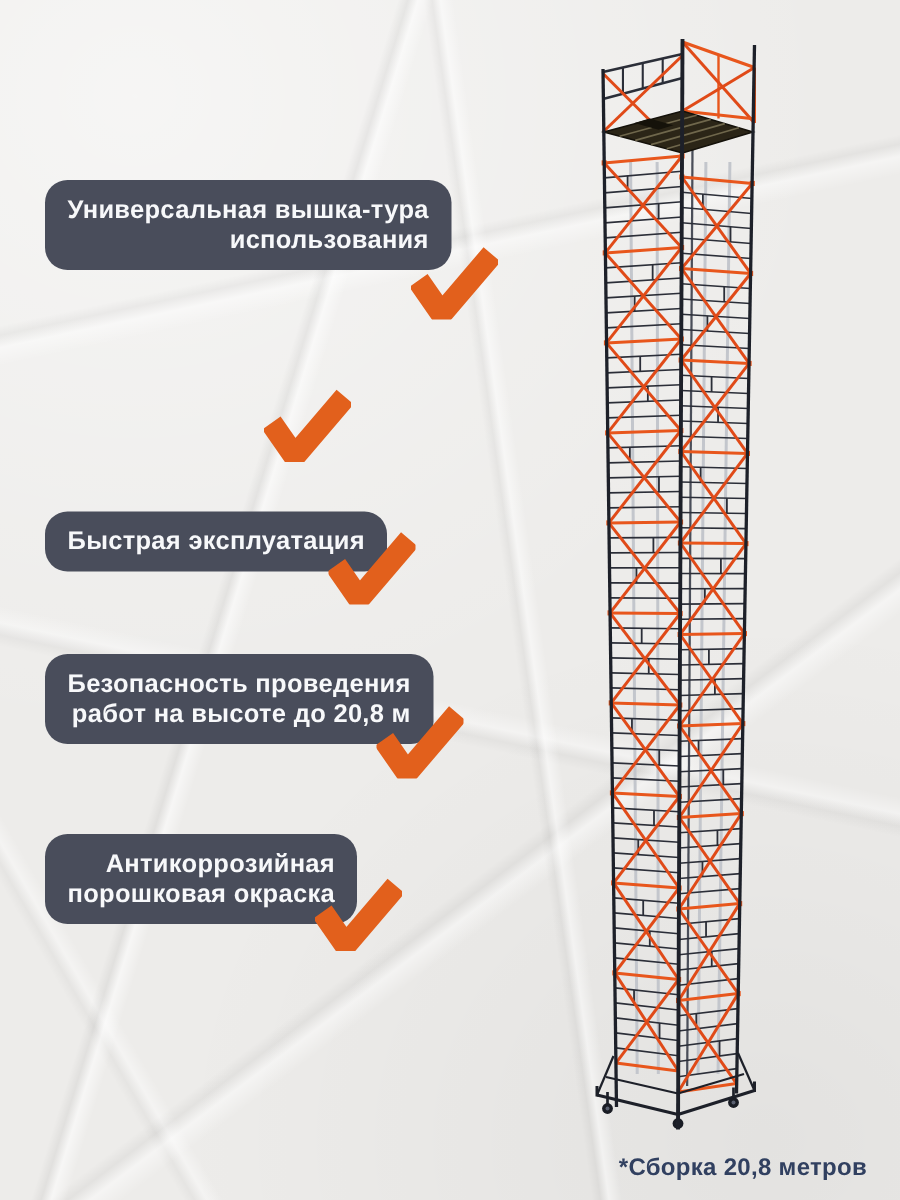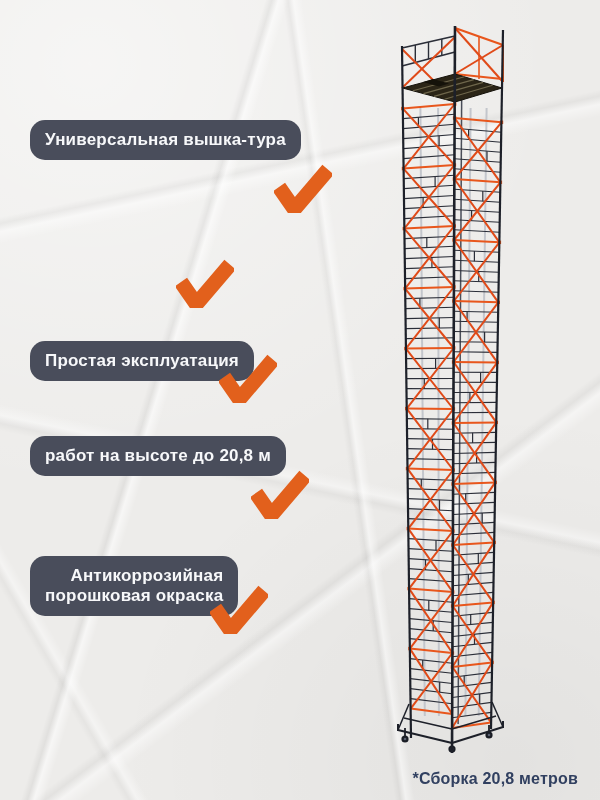--- a/index.html
+++ b/index.html
@@ -39,29 +39,31 @@
 </style>
 </head>
 <body>
 
 <div class="poster">
   <div class="creases"></div>
 
   <div class="feature" style="left:30px; top:120px;">
     <div class="badge">
       <div>Универсальная вышка-тура</div>
+      <div>использования</div>
     </div>
   </div>
   <div class="feature" style="left:30px; top:341px;">
     <div class="badge">
-      <div>Простая эксплуатация</div>
+      <div>Быстрая эксплуатация</div>
     </div>
   </div>
   <div class="feature" style="left:30px; top:436px;">
     <div class="badge">
+      <div>Безопасность проведения</div>
       <div>работ на высоте до 20,8 м</div>
     </div>
   </div>
   <div class="feature" style="left:30px; top:556px;">
     <div class="badge">
       <div>Антикоррозийная</div>
       <div>порошковая окраска</div>
     </div>
   </div>
 

